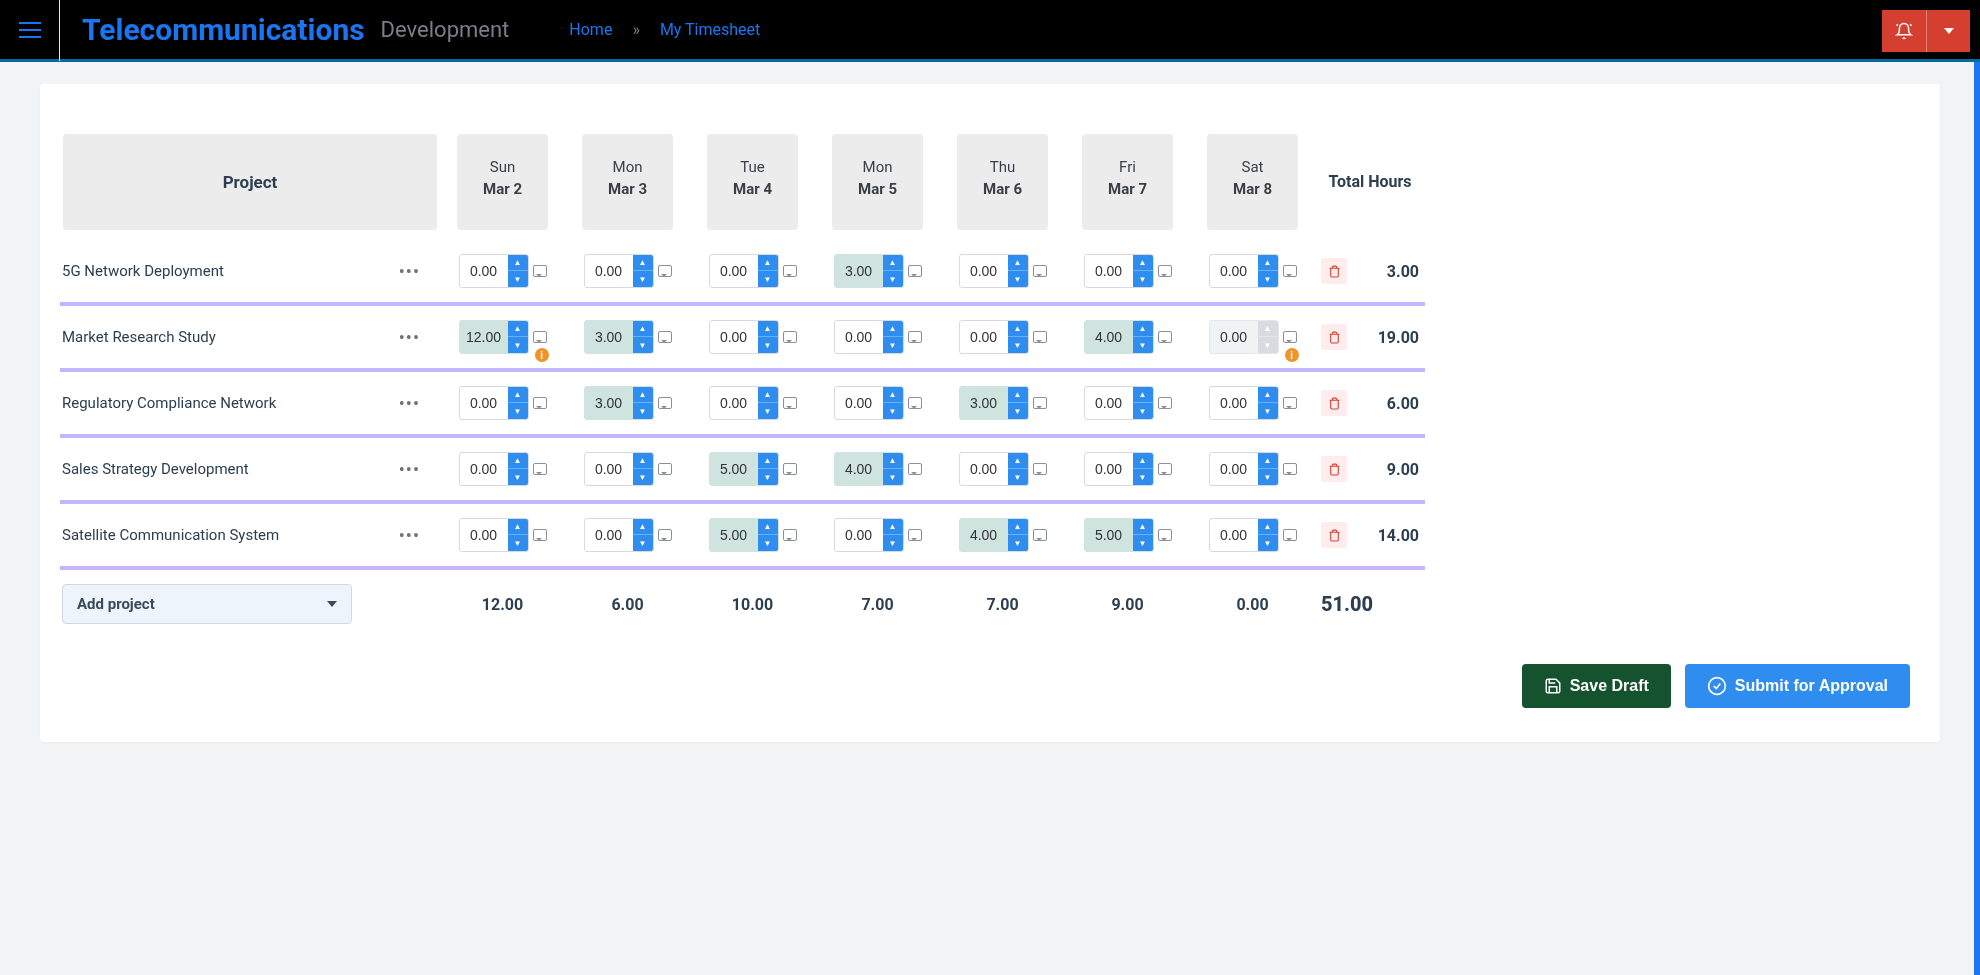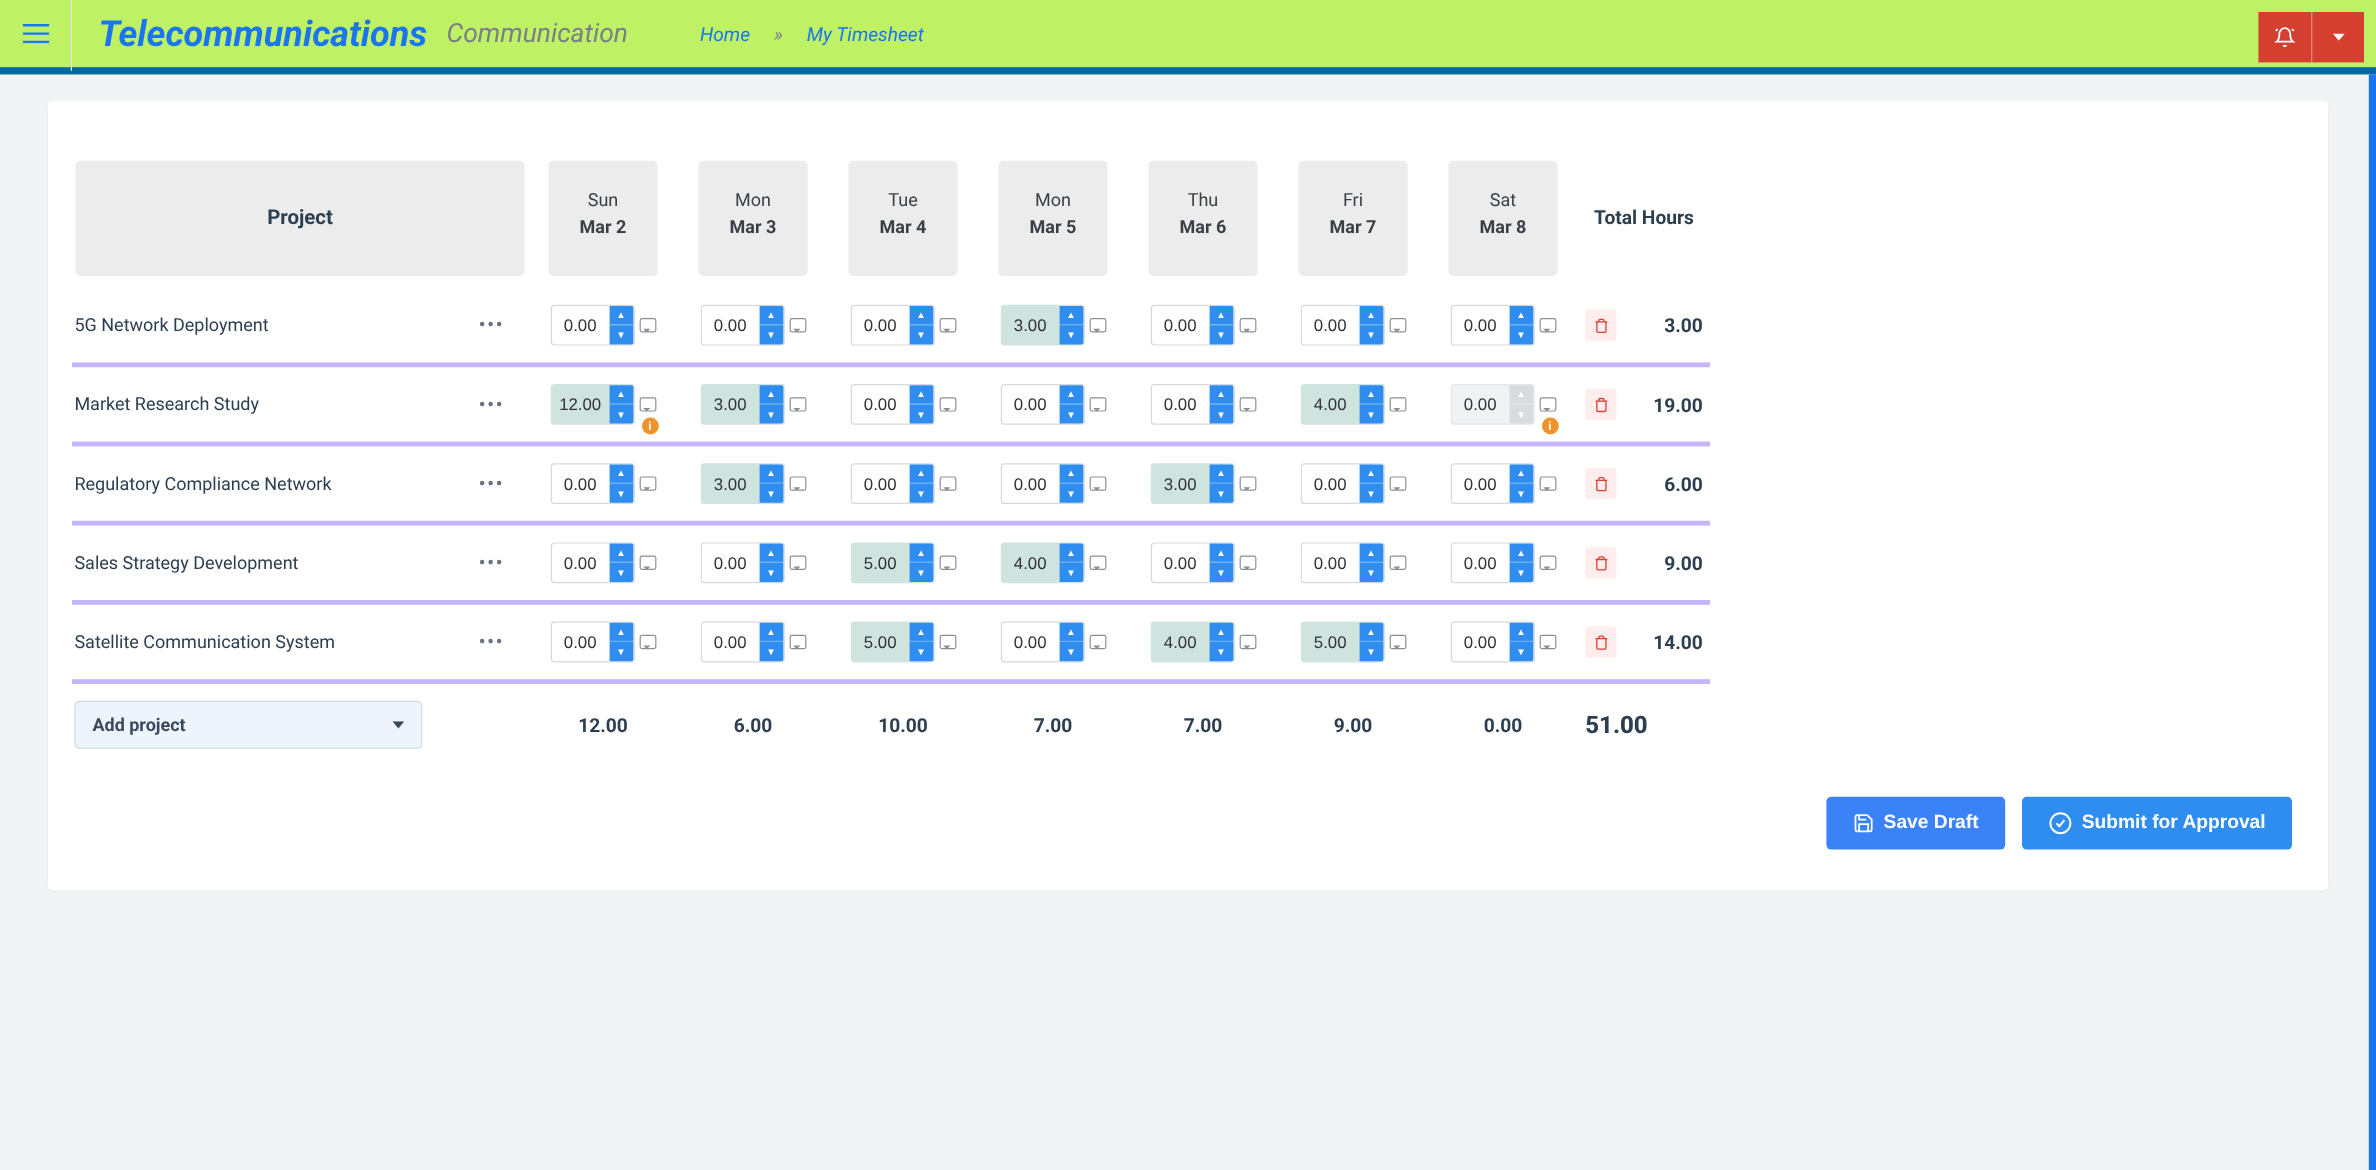--- a/index.html
+++ b/index.html
@@ -1,18 +1,18 @@
 <!DOCTYPE html>
 <html><head>
 <meta charset="utf-8">
 <style>
 * { box-sizing: border-box; margin: 0; padding: 0; }
 body { font-family: -apple-system, BlinkMacSystemFont, "Segoe UI", Roboto, sans-serif; background: #f2f3f5; color: #2c3e50; }
 
-.topbar { background: #bef264; height: 62px; display: flex; align-items: center; border-bottom: 6px solid #0369a1; position: relative; font-style: italic; }
+.topbar { background: #000000; height: 62px; display: flex; align-items: center; border-bottom: 3px solid #0369a1; position: relative; }
 .hamburger { width: 60px; height: 62px; display: flex; align-items: center; justify-content: center; border-right: 1px solid #e5e7eb; cursor: pointer; }
 .brand { font-size: 30px; font-weight: 700; color: #1976f0; margin-left: 22px; }
 .series { font-size: 22px; color: #7a7f87; margin-left: 16px; font-weight: 400; }
 .bcrumb { margin-left: 60px; font-size: 16px; display: flex; align-items: center; gap: 20px; }
 .bcrumb a { color: #1976f0; text-decoration: none; }
 .bcrumb .sep { color: #7a7f87; }
 .alerts { position: absolute; right: 10px; top: 10px; display: flex; }
 .alert-btn { background: #d43f2f; color: #fff; width: 44px; height: 42px; display: flex; align-items: center; justify-content: center; cursor: pointer; }
 .alert-btn + .alert-btn { border-left: 1px solid rgba(255,255,255,0.35); }
 
@@ -51,36 +51,36 @@
 .trash { width: 26px; height: 26px; background: #ffecec; border-radius: 3px; display: flex; align-items: center; justify-content: center; cursor: pointer; }
 .trash svg { width: 13px; height: 13px; }
 .row-total { font-weight: 700; font-size: 16px; }
 .add-proj { border: 1px solid #cfd9e6; background: #eef4fb; border-radius: 4px; padding: 10px 14px; display: flex; align-items: center; justify-content: space-between; width: 290px; cursor: pointer; }
 .add-proj span { font-weight: 700; color: #3a4a5c; font-size: 15px; }
 .col-total { font-weight: 700; font-size: 16px; }
 .grand-total { font-weight: 800; font-size: 20px; text-align: left; width: 100%; }
 
 .actions { display: flex; justify-content: flex-end; gap: 14px; padding: 26px 20px 4px; }
 .btn { padding: 12px 22px; border-radius: 4px; font-size: 16px; font-weight: 600; cursor: pointer; display: flex; align-items: center; gap: 8px; border: none; }
-.btn-draft { background: #3b82f6; color: #fff; }
+.btn-draft { background: #14532d; color: #fff; }
 .btn-submit { background: #2f8df0; color: #fff; }
 
 svg { display: block; }
 </style>
 </head>
 <body>
 
 <div class="topbar">
   <div class="hamburger">
     <svg width="22" height="16" viewBox="0 0 22 16">
         <path d="M0 1h22M0 8h22M0 15h22" stroke="#1976f0" stroke-width="2"></path>
       </svg>
   </div>
   <div class="brand">Telecommunications</div>
-  <div class="series">Communication</div>
+  <div class="series">Development</div>
   <div class="bcrumb">
     <a href="#">Home</a>
     <span class="sep">»</span>
     <a href="#">My Timesheet</a>
   </div>
   <div class="alerts">
     <div class="alert-btn">
       <svg width="18" height="18" viewBox="0 0 24 24" fill="none" stroke="#fff" stroke-width="2">
           <path d="M18 8a6 6 0 10-12 0c0 7-3 9-3 9h18s-3-2-3-9"></path>
           <path d="M13.7 21a2 2 0 01-3.4 0"></path>

